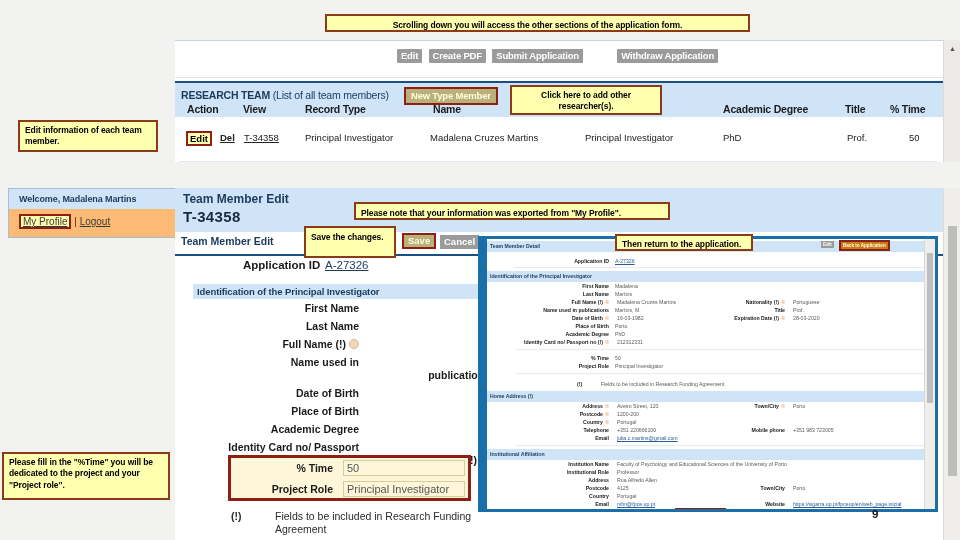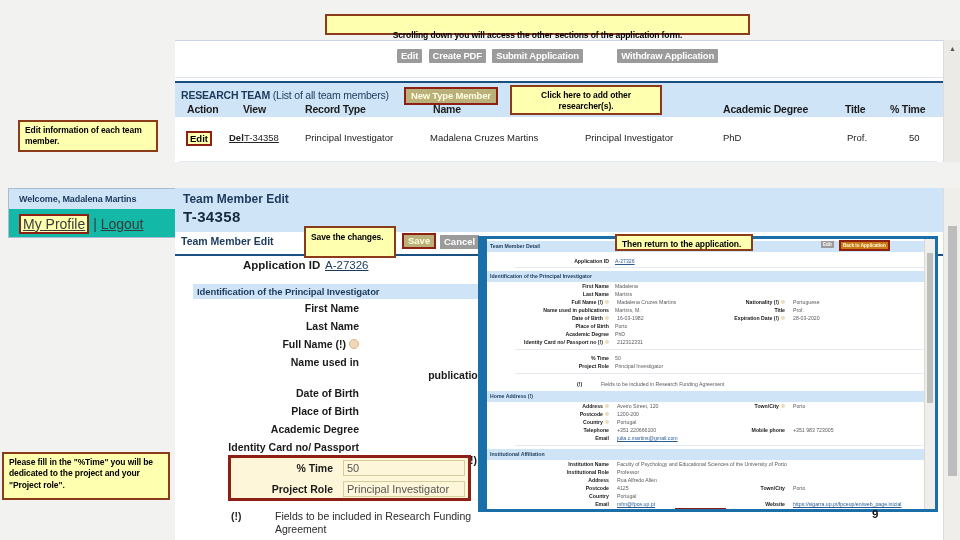--- a/index.html
+++ b/index.html
@@ -124,35 +124,35 @@
   #top-scroll-up {
     position: absolute; left: 3px; top: 4px;
     width: 11px; height: 10px;
     font-size: 7px; color: #555; text-align: center; line-height: 10px;
   }
 
   
   #welcome-box {
     position: absolute; left: 8px; top: 188px;
     width: 184px; height: 50px;
-    background: #14b8a6;
+    background: #fdba74;
     border: 1px solid #a9bcd2;
     box-sizing: border-box;
   }
   #welcome-head {
     height: 20px;
     background: #cfe4f7;
     font-size: 9px; font-weight: bold; color: #1b3a5c;
     padding: 5px 0 0 10px;
     box-sizing: border-box;
     letter-spacing: -0.1px;
   }
   #welcome-links {
     position: relative;
-    font-size: 14px; padding: 7px 0 0 10px;
+    font-size: 10px; padding: 7px 0 0 10px;
     color: #3a3a3a;
   }
   #my-profile {
     background: #ffffb0;
     border: 2px solid #8e1f15;
     padding: 0 2px;
     text-decoration: underline;
     font-weight: normal;
   }
   #logout-link { text-decoration: underline; }
@@ -382,21 +382,21 @@
   .sep-strip {
     position: absolute; left: 0; top: 162px; width: 960px; height: 26px;
     background: #f2f2f0;
   }
 </style>
 </head>
 <body>
 
 <div id="stage">
 
-  <div class="callout center" id="callout-top" style="left:325px; top:14px; width:425px; height:18px; padding-top:14px;">Scrolling down you will access the other sections of the application form.</div>
+  <div class="callout center" id="callout-top" style="left:325px; top:14px; width:425px; height:18px; padding-top:4px;">Scrolling down you will access the other sections of the application form.</div>
 
   <div id="top-panel">
     <div id="top-panel-inner">
 
       <div class="btn-row">
         <span class="gbtn">Edit</span>
         <span class="gbtn">Create PDF</span>
         <span class="gbtn">Submit Application</span>
         <span class="gbtn spaced">Withdraw Application</span>
       </div>
@@ -417,21 +417,21 @@
           <span style="left:68px;">View</span>
           <span style="left:130px;">Record Type</span>
           <span style="left:258px;">Name</span>
           <span style="left:413px;">Project Role</span>
           <span style="left:548px;">Academic Degree</span>
           <span style="left:670px;">Title</span>
           <span style="left:715px;">% Time</span>
         </div>
         <div class="td-row" style="margin-top:4px;">
           <span style="left:11px; top:-1px;" id="edit-pill">Edit</span>
-          <span class="lnk" style="left:54px;">Del</span>
+          <span class="lnk" style="left:45px;">Del</span>
           <span class="lnk" style="left:69px; font-weight:normal;">T-34358</span>
           <span style="left:130px;">Principal Investigator</span>
           <span style="left:255px;">Madalena Cruzes Martins</span>
           <span style="left:410px;">Principal Investigator</span>
           <span style="left:548px;">PhD</span>
           <span style="left:672px;">Prof.</span>
           <span style="left:734px;">50</span>
         </div>
         <div class="row-sep"></div>
       </div>
@@ -650,20 +650,21 @@
     </div>
     <div id="inner-scroll">
       <div id="inner-thumb"></div>
     </div>
   </div>
 
   <div id="bot-scrollbar">
     <div id="bot-thumb"></div>
   </div>
 
+  <div class="callout" id="callout-exported" style="left:354px; top:202px; width:316px; height:18px; padding-top:4px;">Please note that your information was exported from "My Profile".</div>
 
   <div class="callout" id="callout-save" style="left:304px; top:226px; width:92px; height:32px; padding-top:4px;">Save the changes.</div>
 
   <div class="callout" id="callout-return" style="left:615px; top:234px; width:138px; height:17px; padding-top:3px;">Then return to the application.</div>
 
   <div class="callout" id="callout-fill-time" style="left:2px; top:452px; width:168px; height:48px;">Please fill in the "%Time" you will be dedicated to the project and your "Project role".</div>
 
   <div id="page-num">9</div>
 
 </div>

